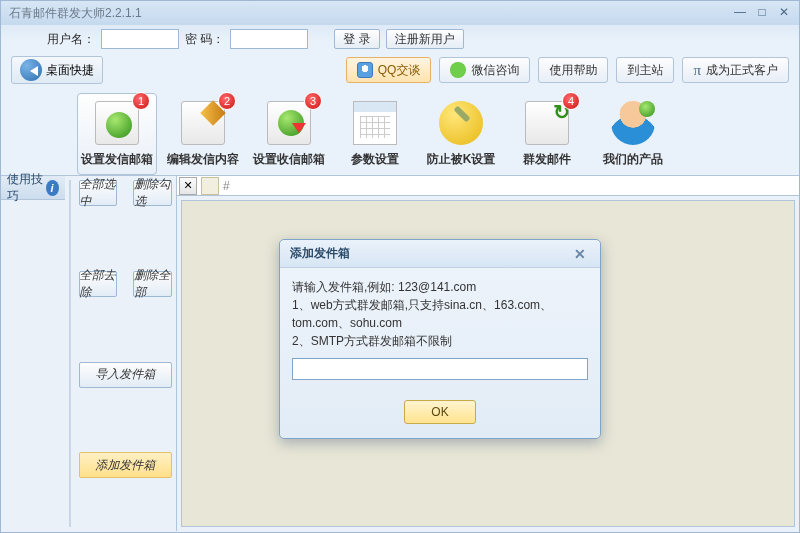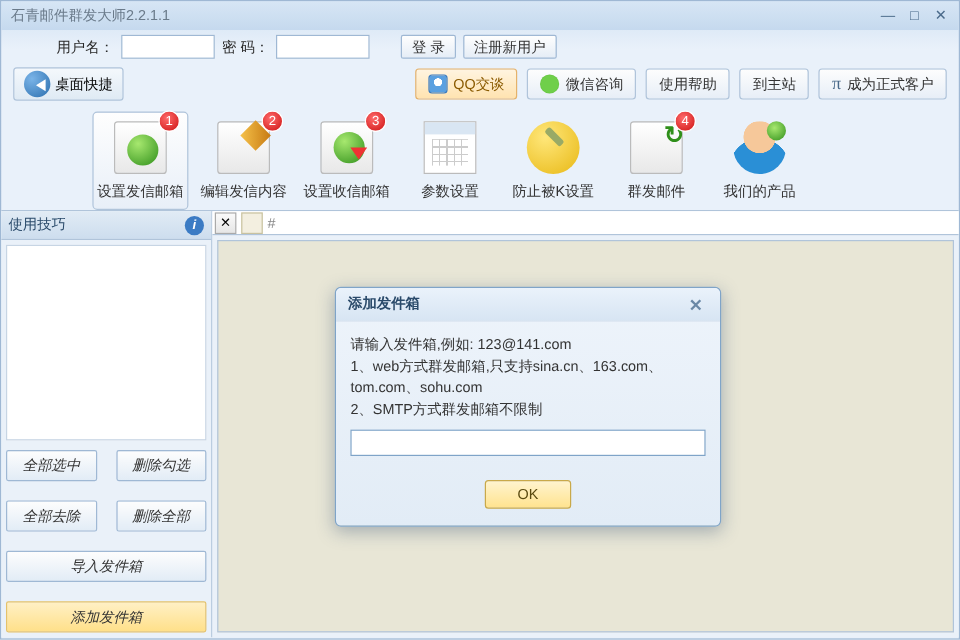--- a/index.html
+++ b/index.html
@@ -1,18 +1,18 @@
 <!DOCTYPE html>
 <html><head>
 <meta charset="utf-8">
 <style>
 * { box-sizing: border-box; margin: 0; padding: 0; font-family: "Microsoft YaHei", SimSun, Arial, sans-serif; font-size: 12px; }
 body { background: #e6eef7; }
 .app { width: 800px; height: 533px; background: linear-gradient(#cfe0f2, #e9f1fa 40px, #e9f1fa); border: 1px solid #9fb8d4; position: relative; overflow: hidden; }
-.titlebar { height: 24px; background: linear-gradient(#d7e6f5, #c5d9ee); color: #4a6a8a; padding: 4px 8px; display: flex; align-items: center; justify-content: space-between; }
+.titlebar { height: 24px; background: linear-gradient(#d7e6f5, #c5d9ee); color: #4a6a8a; padding: 4px 8px; display: flex; justify-content: space-between; }
 .title-text { font-size: 12px; color: #6a7a8a; }
 .title-ctrls { display: flex; gap: 8px; color: #4a6a8a; }
 .title-ctrls span { cursor: pointer; width: 14px; text-align: center; }
 .loginrow { height: 28px; display: flex; align-items: center; gap: 6px; padding: 0 10px; color: #333; margin-left: 36px; }
 .loginrow label { color: #2a2a2a; }
 .txt { border: 1px solid #9fb8d4; background: #fff; height: 20px; width: 78px; padding: 0 4px; }
 .smbtn { border: 1px solid #9fb8d4; background: linear-gradient(#fefefe,#e5edf6); height: 20px; padding: 0 8px; border-radius: 2px; cursor: pointer; color: #333; }
 .toolbar2 { height: 34px; display: flex; align-items: center; gap: 8px; padding: 0 10px; }
 .desktop-quick { display: flex; align-items: center; gap: 4px; padding: 2px 8px; border: 1px solid #b0c4da; border-radius: 3px; background: linear-gradient(#f4f8fc,#dfeaf4); cursor: pointer; }
 .arrow-icon { width: 22px; height: 22px; border-radius: 50%; background: radial-gradient(circle at 30% 30%, #7ab4e8, #2c6fae); position: relative; }
@@ -20,41 +20,41 @@
 .spacer { flex: 1; }
 .toolbtn { border: 1px solid #b0c4da; background: linear-gradient(#fdfdfd,#e7eef7); height: 26px; padding: 0 10px; border-radius: 3px; display: inline-flex; align-items: center; gap: 5px; cursor: pointer; color: #333; }
 .toolbtn.orange { border-color: #e5b26a; background: linear-gradient(#fff4e0,#ffe3b0); color: #8a5a00; }
 .toolbtn .ic { width: 16px; height: 16px; border-radius: 3px; display: inline-block; }
 .ic.qq { background: radial-gradient(circle at 50% 40%, #fff 30%, #5aa0e0 32%); border: 1px solid #3a7abf; }
 .ic.wx { background: radial-gradient(circle at 50% 50%, #6fcf4a 60%, #4aa62a); border-radius: 50%; }
 .pi { font-family: serif; font-size: 15px; color: #4a6a8a; }
 .ribbon { display: flex; gap: 6px; padding: 6px 10px 0 76px; }
 .ribitem { width: 80px; height: 82px; border: 1px solid transparent; border-radius: 4px; display: flex; flex-direction: column; align-items: center; justify-content: flex-end; padding-bottom: 6px; position: relative; cursor: pointer; }
 .ribitem.active { border-color: #b0c4da; background: linear-gradient(#fefefe,#e8eff8); }
-.ribitem .lbl { color: #333; font-size: 12px; margin-top: 6px; }
+.ribitem .lbl { color: #333; font-size: 12px; margin-top: 6px; font-weight: bold; }
 .ribicon { width: 44px; height: 44px; position: relative; }
 .badge { position: absolute; top: -2px; right: 6px; width: 18px; height: 18px; background: radial-gradient(circle at 40% 35%, #ff6b6b, #c11); border-radius: 50%; color: #fff; font-size: 11px; display: flex; align-items: center; justify-content: center; border: 1px solid #fff; }
 .ic-env-green { background: linear-gradient(#fff,#e8e8e8); border: 1px solid #bbb; border-radius: 3px; }
 .ic-env-green:after { content: ""; position: absolute; left: 10px; top: 10px; width: 26px; height: 26px; border-radius: 50%; background: radial-gradient(circle at 35% 30%, #a7e86f, #2f8f1a); }
 .ic-env-edit { background: linear-gradient(#fff,#e8e8e8); border: 1px solid #bbb; border-radius: 3px; }
 .ic-env-edit:after { content: ""; position: absolute; right: 2px; top: 2px; width: 18px; height: 18px; background: linear-gradient(45deg,#f5c14a,#c77a12); transform: rotate(45deg); }
 .ic-env-recv { background: linear-gradient(#fff,#e8e8e8); border: 1px solid #bbb; border-radius: 3px; }
 .ic-env-recv:before { content: ""; position: absolute; left: 10px; top: 8px; width: 26px; height: 26px; border-radius: 50%; background: radial-gradient(circle at 35% 30%, #a7e86f, #2f8f1a); }
 .ic-env-recv:after { content: ""; position: absolute; right: 4px; bottom: 4px; width: 0; height: 0; border: 7px solid transparent; border-top: 10px solid #e33; }
 .ic-cal { background: #fff; border: 1px solid #bbb; }
 .ic-cal:before { content: ""; position: absolute; top: 0; left: 0; right: 0; height: 10px; background: #d9e6f3; }
 .ic-cal:after { content: ""; position: absolute; top: 14px; left: 6px; right: 6px; bottom: 6px; background: repeating-linear-gradient(#ccc 0 1px, transparent 1px 6px), repeating-linear-gradient(90deg,#ccc 0 1px, transparent 1px 6px); }
 .ic-wrench { background: radial-gradient(circle at 35% 30%, #ffe77a, #e8b814); border-radius: 50%; }
 .ic-wrench:after { content: ""; position: absolute; left: 14px; top: 10px; width: 18px; height: 6px; background: #9a6; transform: rotate(45deg); border-radius: 2px; }
 .ic-send { background: linear-gradient(#fff,#e8e8e8); border: 1px solid #bbb; border-radius: 3px; }
 .ic-send:after { content: "↻"; position: absolute; right: -2px; top: -2px; color: #2f8f1a; font-size: 20px; font-weight: bold; }
 .ic-user { border-radius: 50%; background: radial-gradient(circle at 50% 30%, #f6c89a 35%, transparent 36%), radial-gradient(circle at 50% 90%, #2a8fd6 55%, transparent 56%); }
 .ic-user:after { content:""; position:absolute; right:0; top:0; width:16px; height:16px; border-radius:50%; background: radial-gradient(circle at 40% 35%, #a7e86f, #2f8f1a);}
 .body { display: flex; height: 356px; border-top: 1px solid #b0c4da; }
-.left { width: 176px; border-right: 1px solid #b0c4da; background: #eaf1f9; display: flex; flex-direction: column; }
+.left { width: 176px; border-right: 1px solid #b0c4da; background: #eaf1f9; display: flex; flex-direction: row; }
 .lefthead { height: 24px; background: linear-gradient(#e1ebf5,#cdddee); border-bottom: 1px solid #b0c4da; display: flex; align-items: center; justify-content: space-between; padding: 0 6px; color: #2a4a6a; }
 .info-icon { width: 16px; height: 16px; border-radius: 50%; background: #3b7bc4; color: #fff; display: flex; align-items: center; justify-content: center; font-style: italic; font-weight: bold; font-size: 11px; }
 .leftlist { flex: 1; background: #fff; margin: 4px; border: 1px solid #c7d5e4; }
 .leftbtns { padding: 4px; display: grid; grid-template-columns: 1fr 1fr; gap: 16px; font-style: italic; }
 .lb { border: 1px solid #9fb8d4; background: linear-gradient(#fdfdfd,#e2ecf6); height: 26px; display: flex; align-items: center; justify-content: center; gap: 4px; border-radius: 2px; cursor: pointer; color: #333; }
 .lb.full { grid-column: 1 / span 2; }
 .lb.highlight { background: linear-gradient(#fff0c5,#ffe08a); border-color: #e5c26a; }
 .right { flex: 1; background: #eaf1f9; display: flex; flex-direction: column; }
 .tabrow { height: 20px; display: flex; align-items: center; border-bottom: 1px solid #b0c4da; background: #fff; }
 .tabch { width: 18px; height: 18px; border: 1px solid #aaa; margin: 0 2px; display: flex; align-items: center; justify-content: center; cursor: pointer; font-size: 11px; background: linear-gradient(#fafafa,#e6e6e6); }

